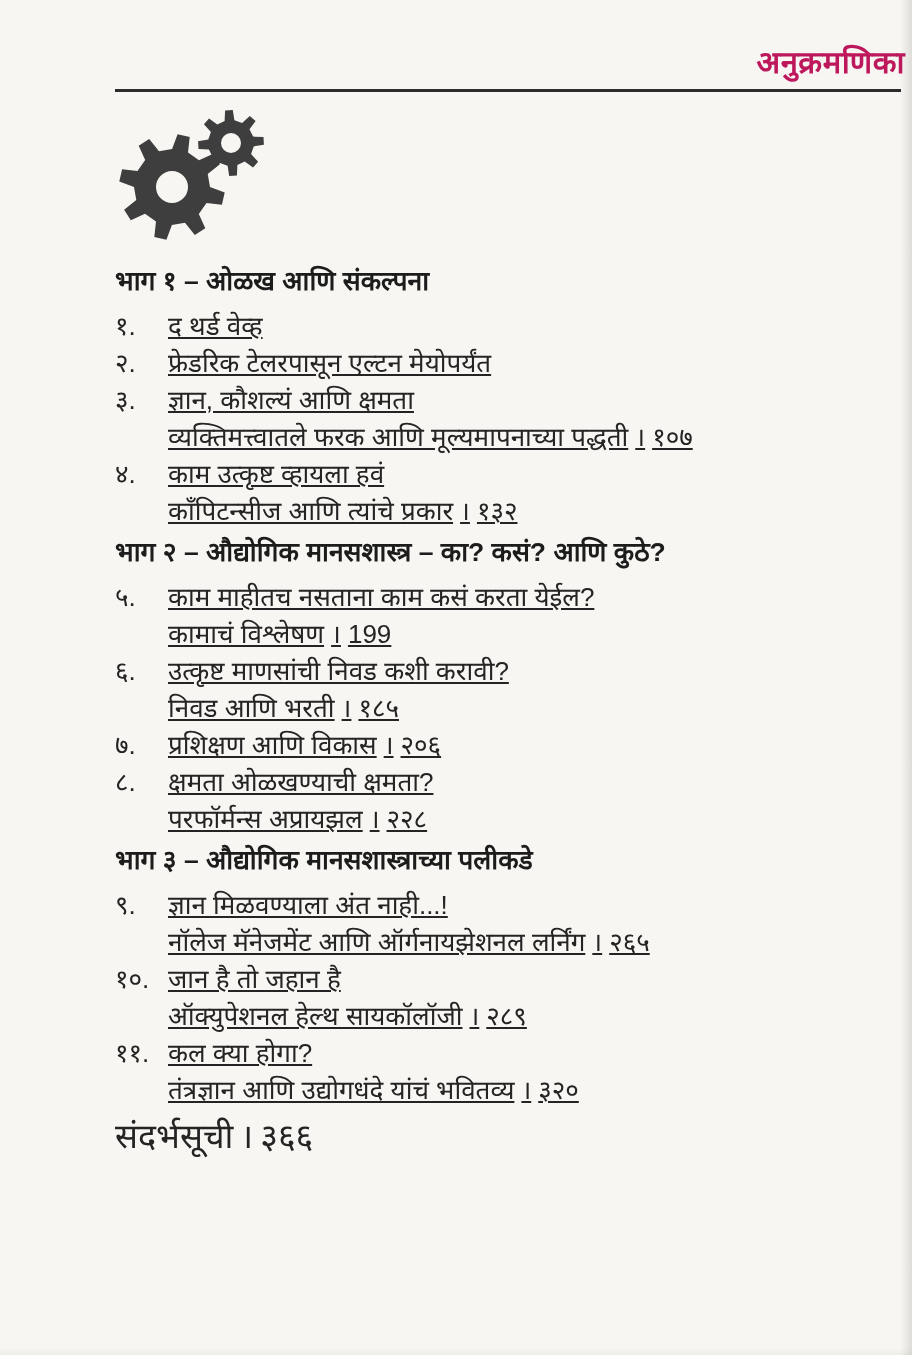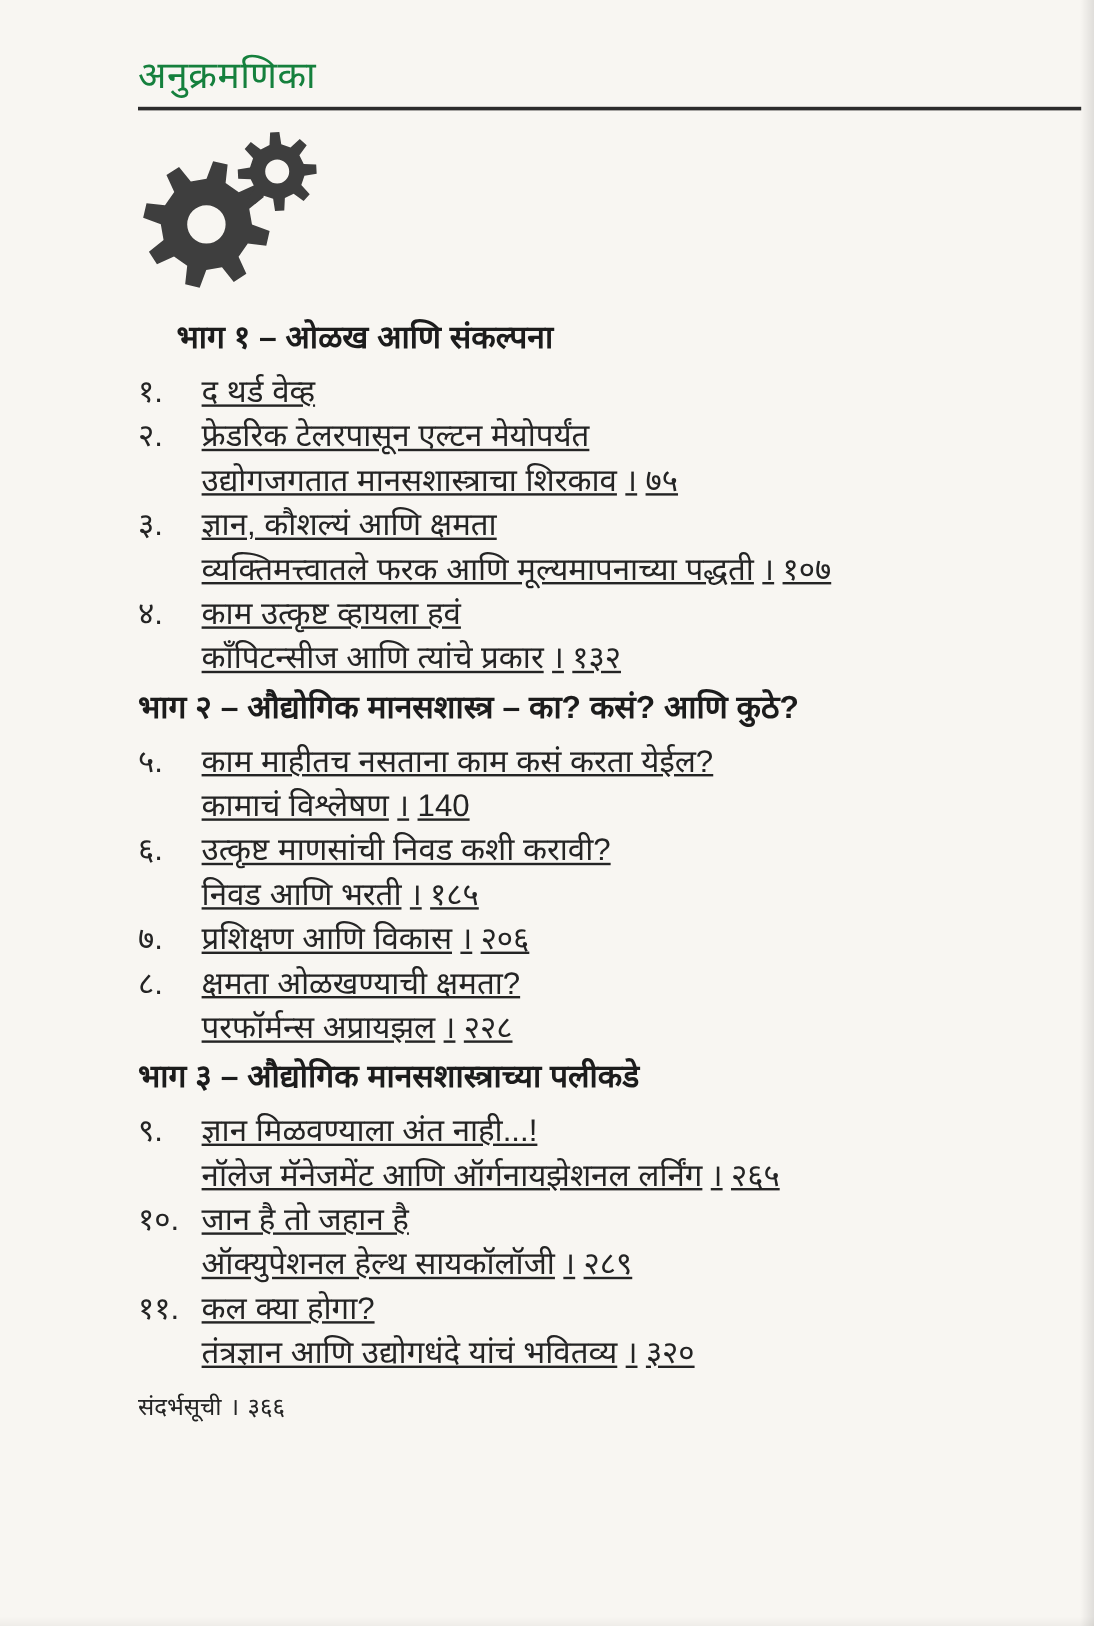--- a/index.html
+++ b/index.html
@@ -35,24 +35,25 @@
 
   .content {
     position: absolute;
     left: 115px;
     top: 44px;
     width: 790px;
   }
 
   .page-title {
     font-size: 31px;
-    font-weight: 400;
+    font-weight: 700;
     line-height: 38px;
     letter-spacing: 0.5px;
-    color: #15803d;
+    color: #be185d;
+    text-align: right;
   }
 
   .title-rule {
     height: 3px;
     background: #2c2c2c;
     margin-top: 7px;
     width: 786px;
   }
 
   .gears-wrap {
@@ -62,42 +63,42 @@
   .gears-wrap svg { display: block; }
 
   .toc-section .section-heading {
     font-size: 26.5px;
     font-weight: 700;
     line-height: 34px;
     color: #1c1c1c;
     margin: 5px 0 10px 0;
   }
   .toc-sections { margin-top: 9px; }
-  .toc-section:first-child .section-heading { margin-top: 10px; margin-left: 32px; }
+  .toc-section:first-child .section-heading { margin-top: 10px; }
 
   ol.items { list-style: none; }
 
   .toc-item {
     display: flex;
     align-items: flex-start;
     font-size: 26px;
     line-height: 37px;
   }
   .toc-item .num {
     flex: 0 0 53px;
     color: #242424;
   }
   .toc-item .body { flex: 1; text-decoration: underline; }
   .toc-item .chapter-title { display: block; }
   .toc-item .subtitle-line { display: block; }
   .sep { margin: 0 7px; }
 
   .references-line {
     margin-top: 9px;
-    font-size: 20px;
+    font-size: 34px;
     line-height: 37px;
     color: #242424;
   }
 </style>
 </head>
 <body>
 
 <div class="page">
   <div class="content">
 
@@ -119,23 +120,20 @@
     <span class="num">१.</span>
     <span class="body">
       <span class="chapter-title">द थर्ड वेव्ह</span>
     </span>
   </li>
 
   <li class="toc-item">
     <span class="num">२.</span>
     <span class="body">
       <span class="chapter-title">फ्रेडरिक टेलरपासून एल्टन मेयोपर्यंत</span>
-      <span class="subtitle-line">
-        <span>उद्योगजगतात मानसशास्त्राचा शिरकाव</span><span class="sep">।</span><span>७५</span>
-      </span>
     </span>
   </li>
 
   <li class="toc-item">
     <span class="num">३.</span>
     <span class="body">
       <span class="chapter-title">ज्ञान, कौशल्यं आणि क्षमता</span>
       <span class="subtitle-line">
         <span>व्यक्तिमत्त्वातले फरक आणि मूल्यमापनाच्या पद्धती</span><span class="sep">।</span><span>१०७</span>
       </span>
@@ -155,21 +153,21 @@
   </section>
 
   <section class="toc-section">
     <h2 class="section-heading">भाग २ – औद्योगिक मानसशास्त्र – का? कसं? आणि कुठे?</h2>
     <ol class="items">
   <li class="toc-item">
     <span class="num">५.</span>
     <span class="body">
       <span class="chapter-title">काम माहीतच नसताना काम कसं करता येईल?</span>
       <span class="subtitle-line">
-        <span>कामाचं विश्लेषण</span><span class="sep">।</span><span>140</span>
+        <span>कामाचं विश्लेषण</span><span class="sep">।</span><span>199</span>
       </span>
     </span>
   </li>
 
   <li class="toc-item">
     <span class="num">६.</span>
     <span class="body">
       <span class="chapter-title">उत्कृष्ट माणसांची निवड कशी करावी?</span>
       <span class="subtitle-line">
         <span>निवड आणि भरती</span><span class="sep">।</span><span>१८५</span>

